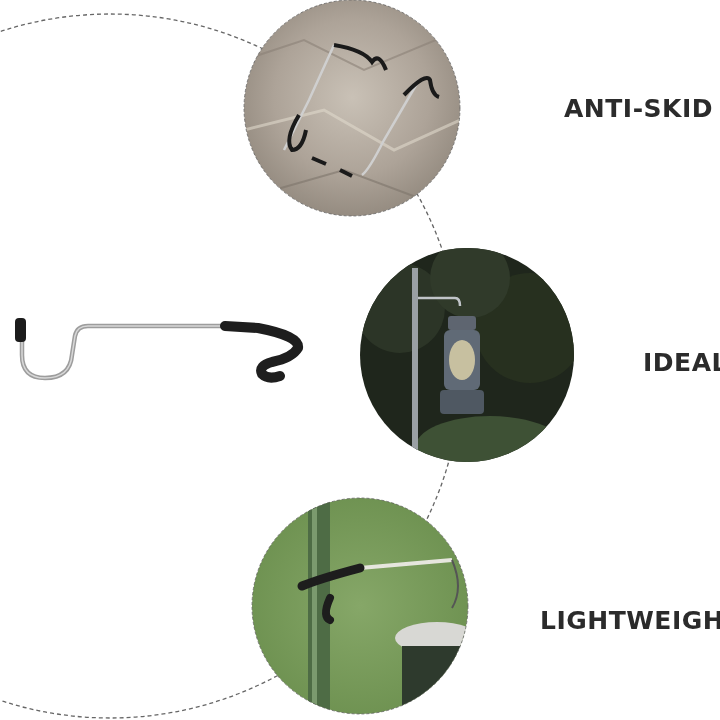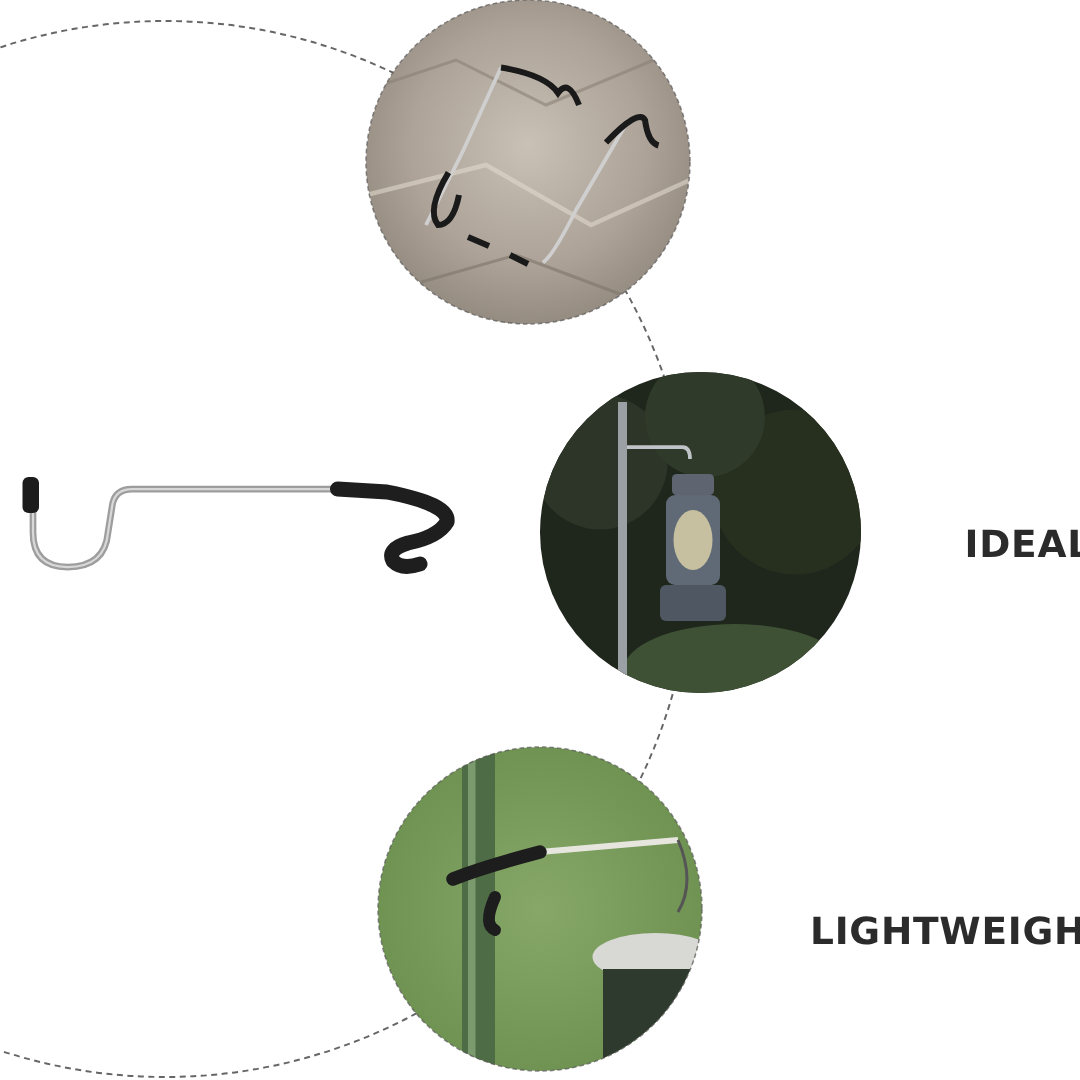--- a/index.html
+++ b/index.html
@@ -40,20 +40,21 @@
       <path d="M0 130 L80 110 L150 150 L216 120" stroke="#e0d8cc" stroke-width="3" fill="none" opacity="0.6"></path>
       <path d="M30 190 L100 170 L180 200" stroke="#7d746a" stroke-width="2" fill="none" opacity="0.6"></path>
       <path d="M90 45 L65 100 L40 150" stroke="#cfcfcf" stroke-width="2.5" fill="none"></path>
       <path d="M90 45 Q120 50 128 62 Q135 52 142 70" stroke="#1a1a1a" stroke-width="4" fill="none"></path>
       <path d="M55 115 Q40 140 48 150 Q58 150 62 130" stroke="#1a1a1a" stroke-width="4" fill="none"></path>
       <path d="M175 80 L140 140 Q125 170 118 175" stroke="#cfcfcf" stroke-width="2.5" fill="none"></path>
       <path d="M160 95 Q182 72 186 80 Q188 95 195 97" stroke="#1a1a1a" stroke-width="4" fill="none"></path>
       <path d="M68 158 L82 164 M96 170 L108 176" stroke="#1a1a1a" stroke-width="4"></path>
     </svg>
   </div>
+  <div class="label" style="left:564px;top:94px;">ANTI-SKID</div>
 
   <div class="photo" style="left:360px;top:248px;width:214px;height:214px;">
     <svg width="214" height="214" viewBox="0 0 214 214">
       <rect width="214" height="214" fill="#1f261c"></rect>
       <circle cx="40" cy="60" r="45" fill="#2c3527"></circle>
         <circle cx="170" cy="80" r="55" fill="#27301f"></circle>
         <circle cx="110" cy="30" r="40" fill="#303a2a"></circle>
       <ellipse cx="130" cy="200" rx="75" ry="32" fill="#3e5135"></ellipse>
       <rect x="52" y="20" width="6" height="194" fill="#9aa0a4"></rect>
       <path d="M58 50 L95 50 Q100 50 100 58" stroke="#c0c4c8" stroke-width="2.5" fill="none"></path>

